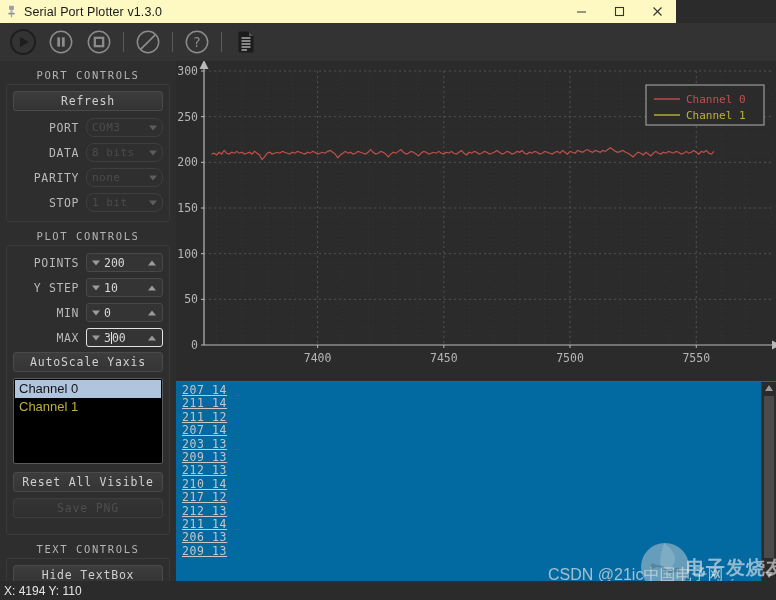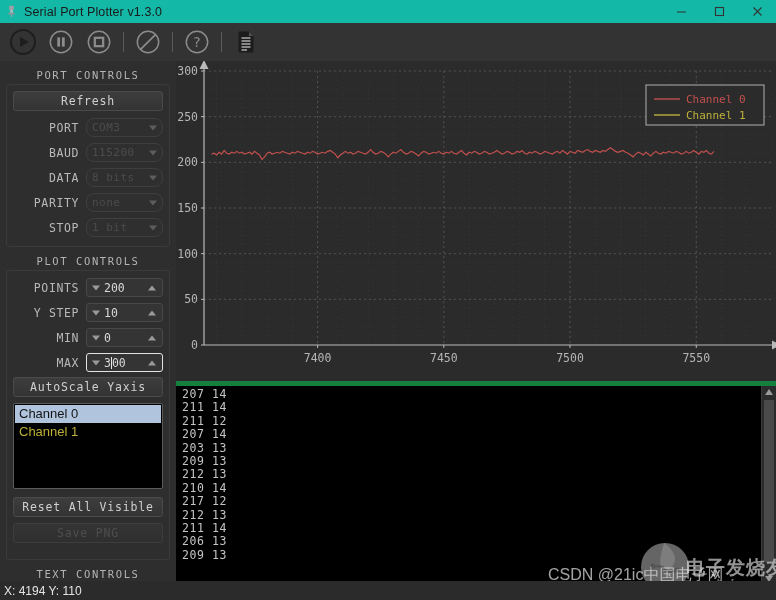--- a/index.html
+++ b/index.html
@@ -7,22 +7,22 @@
     width:776px;height:600px;overflow:hidden;
     background:#2b2b2b;
     font-family:"DejaVu Sans Mono", monospace;
     color:#c8c8c8;
     -webkit-font-smoothing:antialiased;
   }
   .app{position:relative;width:776px;height:600px;}
 
   
   .titlebar{
-    position:absolute;left:0;top:0;width:776px;height:23px;
-    background:#14b8a6;border-bottom:1px solid #cfcfcf;
+    position:absolute;left:0;top:0;width:676px;height:23px;
+    background:#fef9c3;border-bottom:1px solid #cfcfcf;
     display:flex;align-items:center;
   }
   .tb-icon{width:22px;height:23px;display:flex;align-items:center;justify-content:center;}
   .tb-title{
     font-family:"Liberation Sans", sans-serif;
     font-size:12.5px;color:#1a1a1a;letter-spacing:.1px;
     padding-left:2px;
   }
   .tb-spacer{flex:1;}
   .tb-btn{
@@ -126,22 +126,23 @@
   .statusbar{
     position:absolute;left:0;bottom:0;width:776px;height:19px;
     background:#2b2b2b;color:#e4e4e4;
     font-family:"Liberation Sans", sans-serif;font-size:12px;
     display:flex;align-items:center;padding-left:4px;
   }
 
   
   .textbox{
     position:absolute;left:176px;top:381px;width:600px;height:200px;
-    background:#000000;border-top:5px solid #15803d;
+    background:#0369a1;border-top:1px solid #15803d;
     overflow:hidden;
+    text-decoration:underline;
   }
   .tb-lines{
     padding:2px 0 0 6px;font-size:11.5px;color:#c5c5c5;line-height:13.4px;
     letter-spacing:.6px;
   }
   .sbar{
     position:absolute;right:0;top:0;width:14px;height:200px;background:#2b2b2b;
     border-left:1px solid #3a3a3a;
   }
   .sbar .thumb{
@@ -261,27 +262,20 @@
   <div class="leftpanel">
 
     <div class="group-title-outside">PORT CONTROLS</div>
     <div class="group">
       <div class="btn">Refresh</div>
 
       <div class="row">
         <div class="row-label">PORT</div>
         <div class="combo">
           <span>COM3</span>
-          <span class="caret"></span>
-        </div>
-      </div>
-      <div class="row">
-        <div class="row-label">BAUD</div>
-        <div class="combo">
-          <span>115200</span>
           <span class="caret"></span>
         </div>
       </div>
       <div class="row">
         <div class="row-label">DATA</div>
         <div class="combo">
           <span>8 bits</span>
           <span class="caret"></span>
         </div>
       </div>

